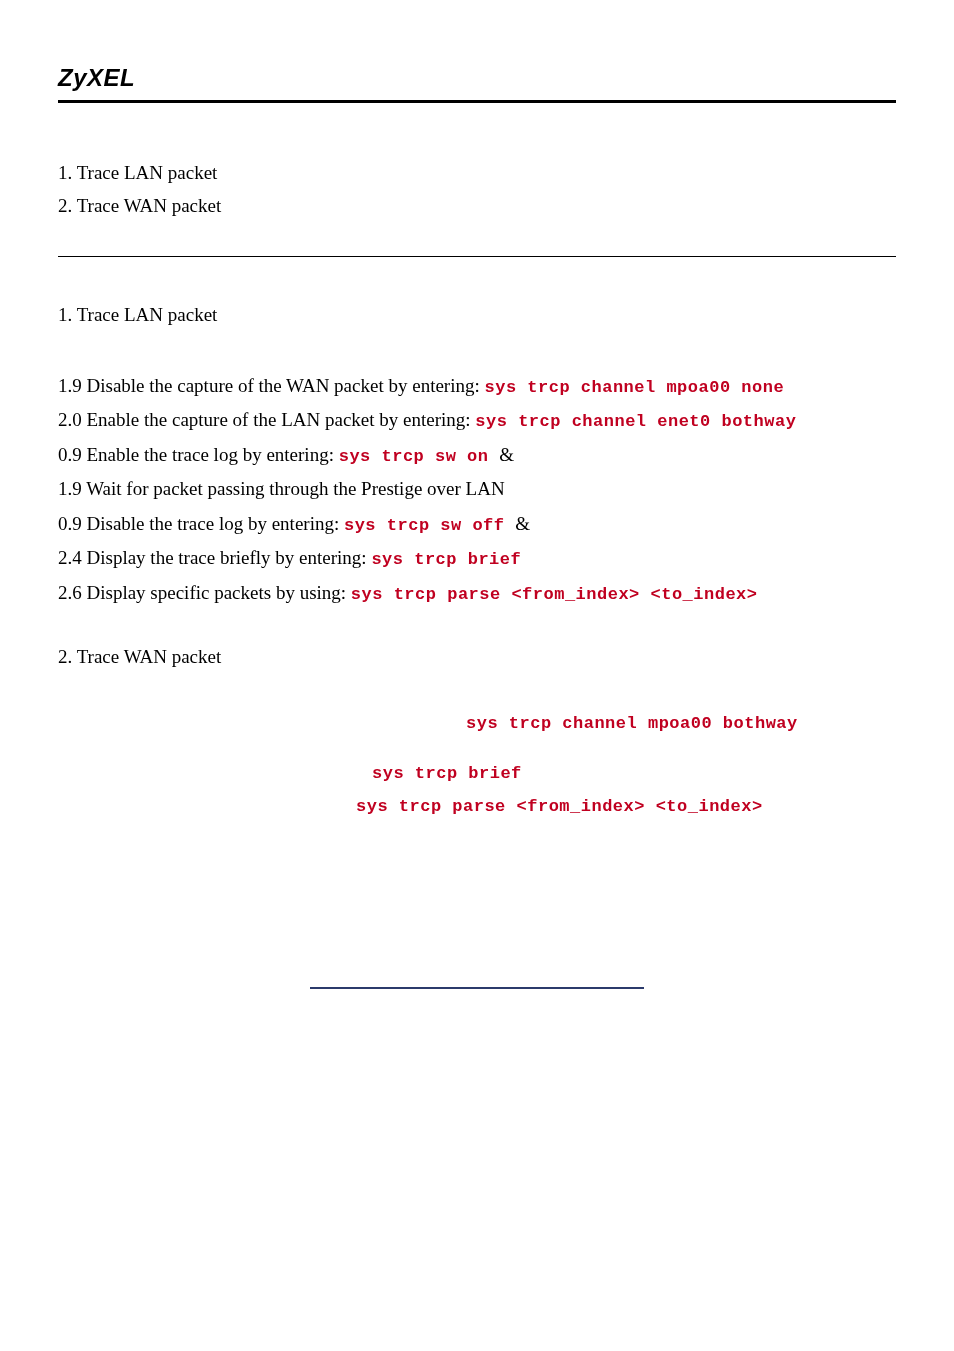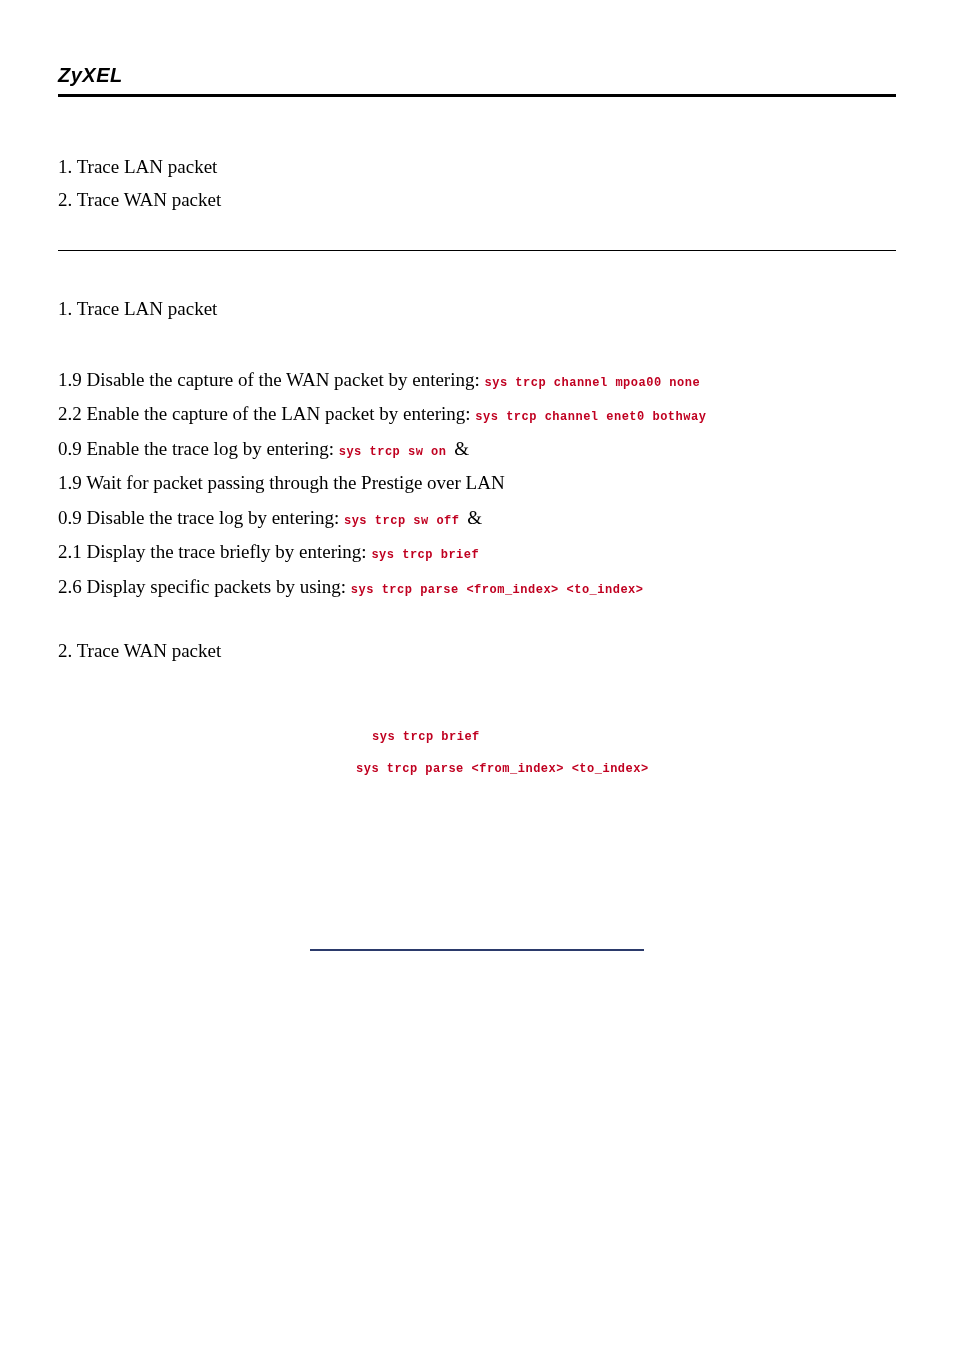--- a/index.html
+++ b/index.html
@@ -10,21 +10,21 @@
       font-family: "Times New Roman", Times, serif;
       font-size: 19px;
       color: #000000;
       padding: 60px 58px 0 58px;
       line-height: 1.5;
     }
     .brand {
       font-family: "Arial Black", Arial, sans-serif;
       font-weight: 900;
       font-style: italic;
-      font-size: 20px;
+      font-size: 24px;
       letter-spacing: 0.5px;
       color: #000000;
       margin-bottom: 4px;
     }
     .hr-thick {
       border: none;
       border-top: 3px solid #000000;
       margin-bottom: 56px;
     }
     .toc {
@@ -45,21 +45,21 @@
       margin-top: 36px;
       margin-bottom: 36px;
     }
     .step-line {
       margin-bottom: 6px;
     }
     .cmd {
       font-family: "Courier New", Courier, monospace;
       font-weight: bold;
       color: #c00020;
-      font-size: 12px;
+      font-size: 17px;
       letter-spacing: 0.5px;
     }
     .block2 {
       padding-left: 288px;
     }
     .b2-line {
       margin-bottom: 4px;
     }
     .b2-on {
       margin-left: 0;
@@ -107,39 +107,40 @@
 </div>
 
 <hr class="hr-thin">
 
 <div class="section-title">1. Trace LAN packet</div>
 
 <div class="step-line">
   <span>1.9 Disable the capture of the WAN packet by entering: </span><span class="cmd">sys trcp channel mpoa00 none</span>
 </div>
 <div class="step-line">
-  <span>2.2 Enable the capture of the LAN packet by entering: </span><span class="cmd">sys trcp channel enet0 bothway</span>
+  <span>2.0 Enable the capture of the LAN packet by entering: </span><span class="cmd">sys trcp channel enet0 bothway</span>
 </div>
 <div class="step-line">
   <span>0.9 Enable the trace log by entering: </span><span class="cmd">sys trcp sw on </span><span class="amp">&amp;</span>
 </div>
 <div class="step-line">1.9 Wait for packet passing through the Prestige over LAN</div>
 <div class="step-line">
   <span>0.9 Disable the trace log by entering: </span><span class="cmd">sys trcp sw off </span><span class="amp">&amp;</span>
 </div>
 <div class="step-line">
-  <span>2.1 Display the trace briefly by entering: </span><span class="cmd">sys trcp brief</span>
+  <span>2.4 Display the trace briefly by entering: </span><span class="cmd">sys trcp brief</span>
 </div>
 <div class="step-line">
   <span>2.6 Display specific packets by using: </span><span class="cmd">sys trcp parse &lt;from_index&gt; &lt;to_index&gt;</span>
 </div>
 
 <div class="section2-title">2. Trace WAN packet</div>
 
 <div class="block2">
+  <div class="b2-line" style="margin-left:120px;"><span class="cmd">sys trcp channel mpoa00 bothway</span></div>
   <div class="b2-gap"></div>
   <div class="b2-line b2-brief"><span class="cmd">sys trcp brief</span></div>
   <div class="b2-line b2-parse"><span class="cmd">sys trcp parse &lt;from_index&gt; &lt;to_index&gt;</span></div>
 </div>
 
 <div class="footer-line-wrap">
   <hr class="footer-line">
 </div>
 
 </body></html>

